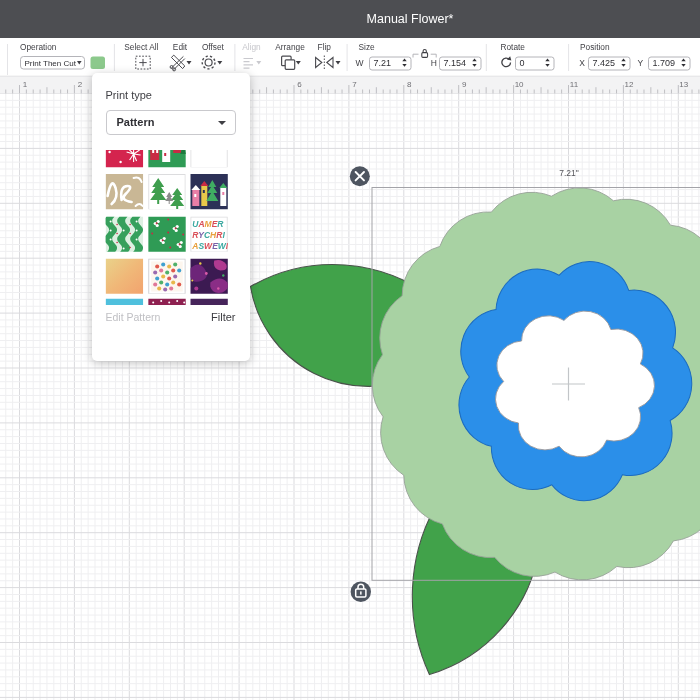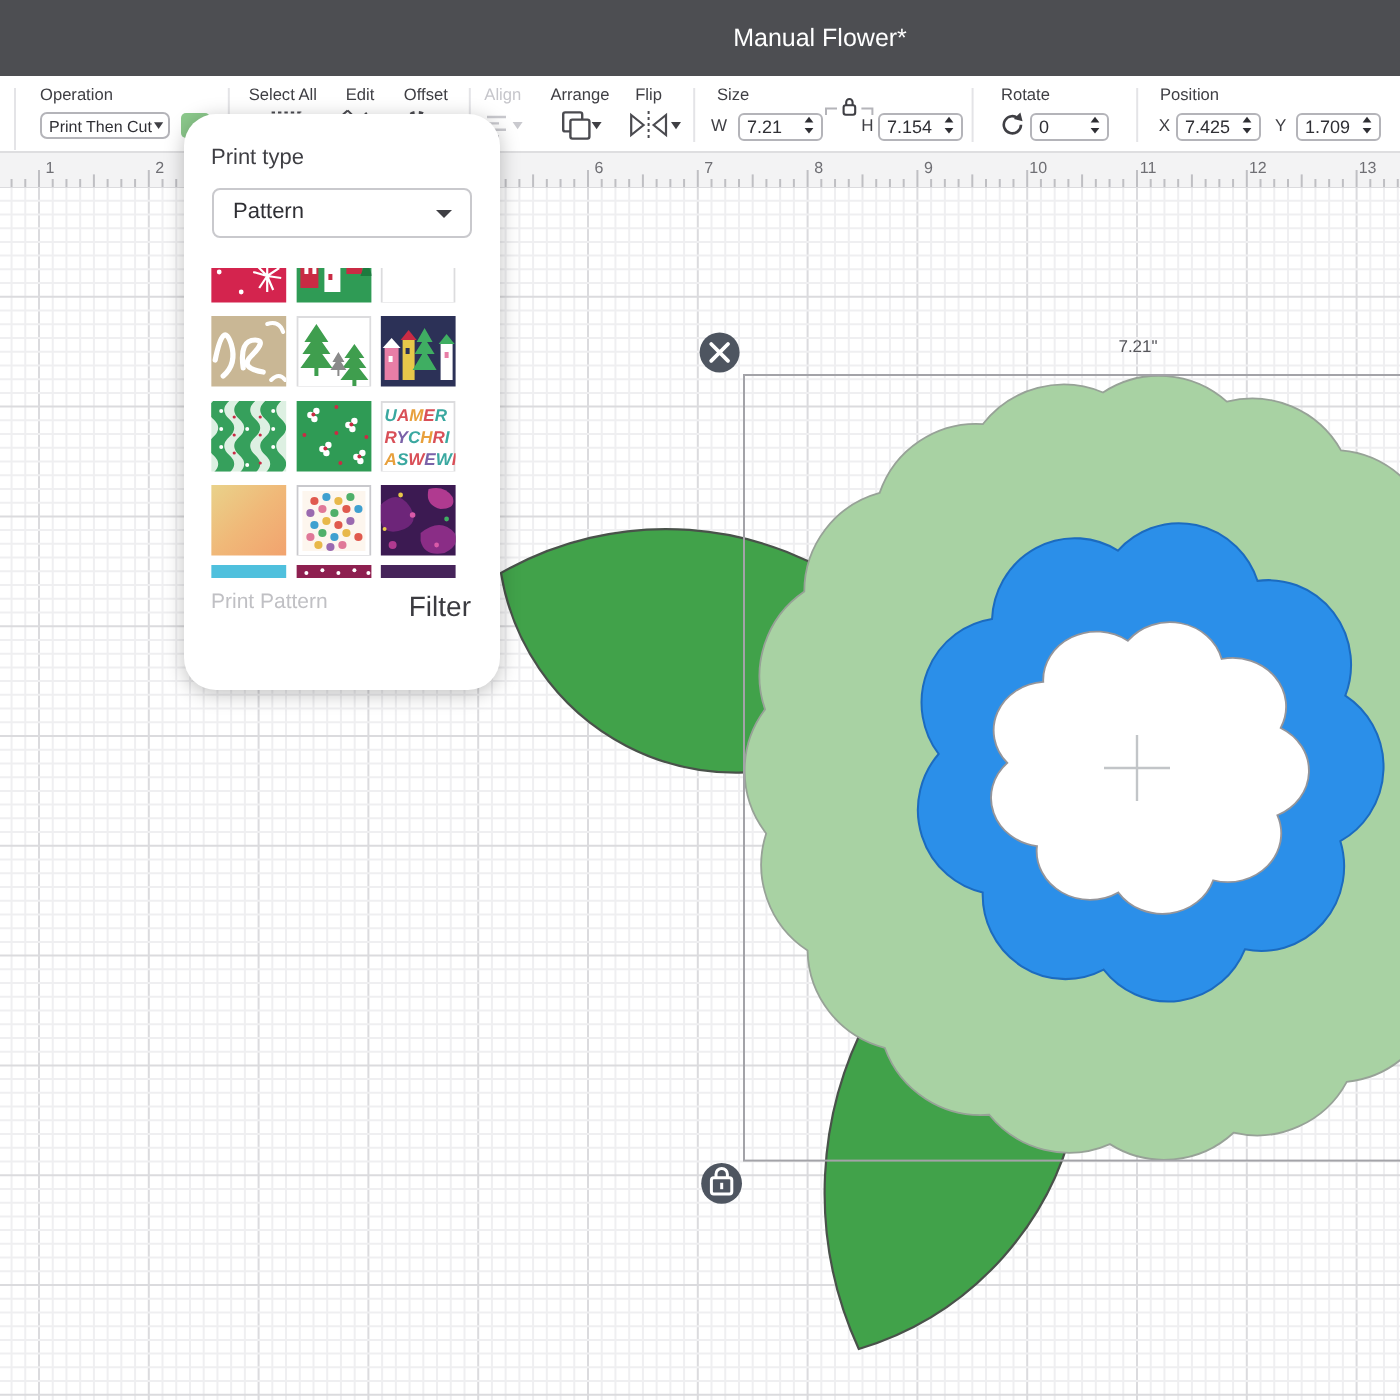--- a/index.html
+++ b/index.html
@@ -1,24 +1,24 @@
 <!DOCTYPE html>
 <html><head><meta charset="utf-8">
 <style>
 * { margin:0; padding:0; box-sizing:border-box; }
 body { width:700px; height:700px; overflow:hidden; position:relative; font-family:"Liberation Sans",sans-serif; background:#fff; }
 #main { position:absolute; left:0; top:0; z-index:1; }
-#panel { position:absolute; left:92px; top:57px; width:157.5px; height:288px; background:#fff; border-radius:16px; box-shadow:0 2px 10px rgba(0,0,0,0.25); z-index:5; }
+#panel { position:absolute; left:92px; top:73px; width:157.5px; height:288px; background:#fff; border-radius:5px; box-shadow:0 2px 10px rgba(0,0,0,0.25); z-index:5; }
 #ptlabel { position:absolute; left:13.5px; top:16px; font-size:11px; color:#3f3f44; }
 #ptselect { position:absolute; left:13.5px; top:37px; width:130px; height:24.5px; border:1px solid #c9c9cd; border-radius:4px; background:#fff; }
-#ptselect span { position:absolute; left:10px; top:5.2px; font-size:11px; color:#2f2f34; }
+#ptselect span { position:absolute; left:10px; top:5.2px; font-size:11px; color:#2f2f34;font-weight:bold; }
 #ptselect .car { position:absolute; right:9px; top:10px; width:0; height:0; border-left:4.5px solid transparent; border-right:4.5px solid transparent; border-top:4.5px solid #3f3f44; }
 #thumbclip { position:absolute; left:0; top:77px; width:157.5px; height:154.5px; overflow:hidden;font-style:italic; }
 #editpat { position:absolute; left:13.5px; top:238px; font-size:10.5px; color:#c0c0c4; }
-#filter { position:absolute; right:14px; top:238px; font-size:14px; color:#3b3b40; }
+#filter { position:absolute; right:14px; top:238px; font-size:11px; color:#3b3b40; }
 #title { position:absolute; left:0; top:0; width:820px; text-align:center; line-height:38px; font-size:12.5px; color:#ffffff; z-index:2; }
 </style></head>
 <body>
 <svg id="main" width="700" height="700" viewBox="0 0 700 700">
 <rect x="0" y="0" width="700" height="38" fill="#4d4e52"></rect>
 <rect x="0" y="93.5" width="700" height="606.5" fill="#ffffff"></rect>
 
 <line x1="5.78" y1="93.5" x2="5.78" y2="700" stroke="#efeff1" stroke-width="1"></line>
 <line x1="12.64" y1="93.5" x2="12.64" y2="700" stroke="#efeff1" stroke-width="1"></line>
 <line x1="19.50" y1="93.5" x2="19.50" y2="700" stroke="#dbdbde" stroke-width="1"></line>
@@ -607,14 +607,14 @@
             <circle cx="13" cy="2.6" r="1"></circle>
             <circle cx="21" cy="4" r="1"></circle>
             <circle cx="29" cy="2.6" r="1"></circle>
             <circle cx="36" cy="4" r="1"></circle>
           </g>
         </svg>
 <svg x="98.3" y="148.5" width="37.5" height="35.3" viewBox="0 0 37.5 35.3" preserveAspectRatio="none">
           <rect width="38" height="36" fill="#46245a"></rect>
         </svg>
       </svg></div>
-<div id="editpat">Print Pattern</div>
+<div id="editpat">Edit Pattern</div>
 <div id="filter">Filter</div>
 </div>
 </body></html>

